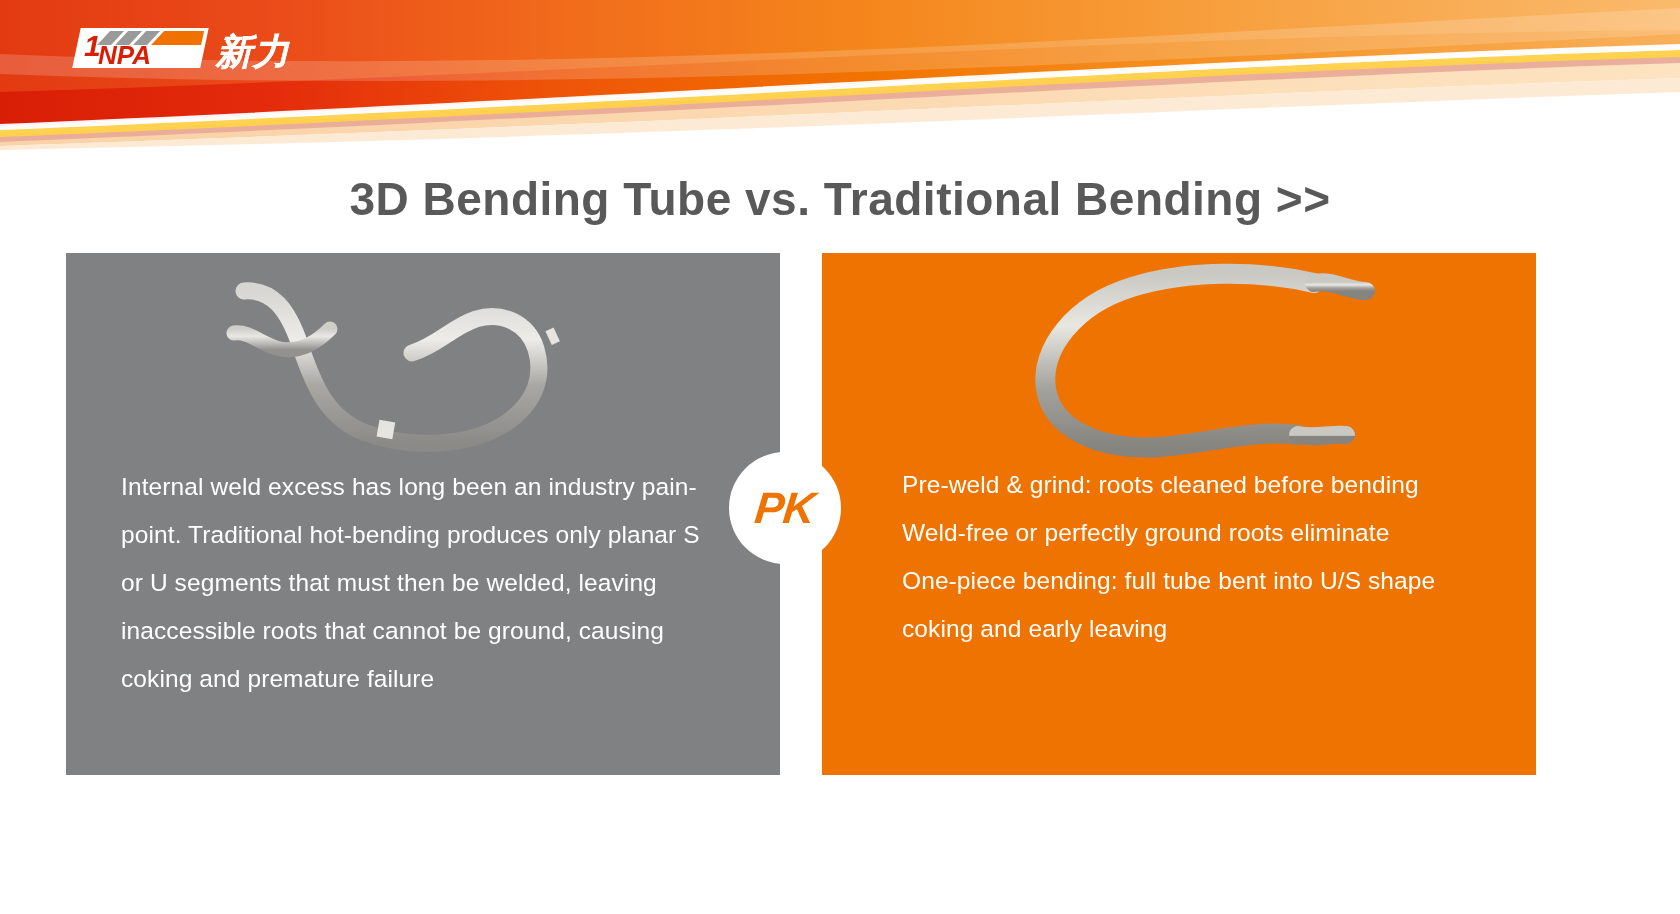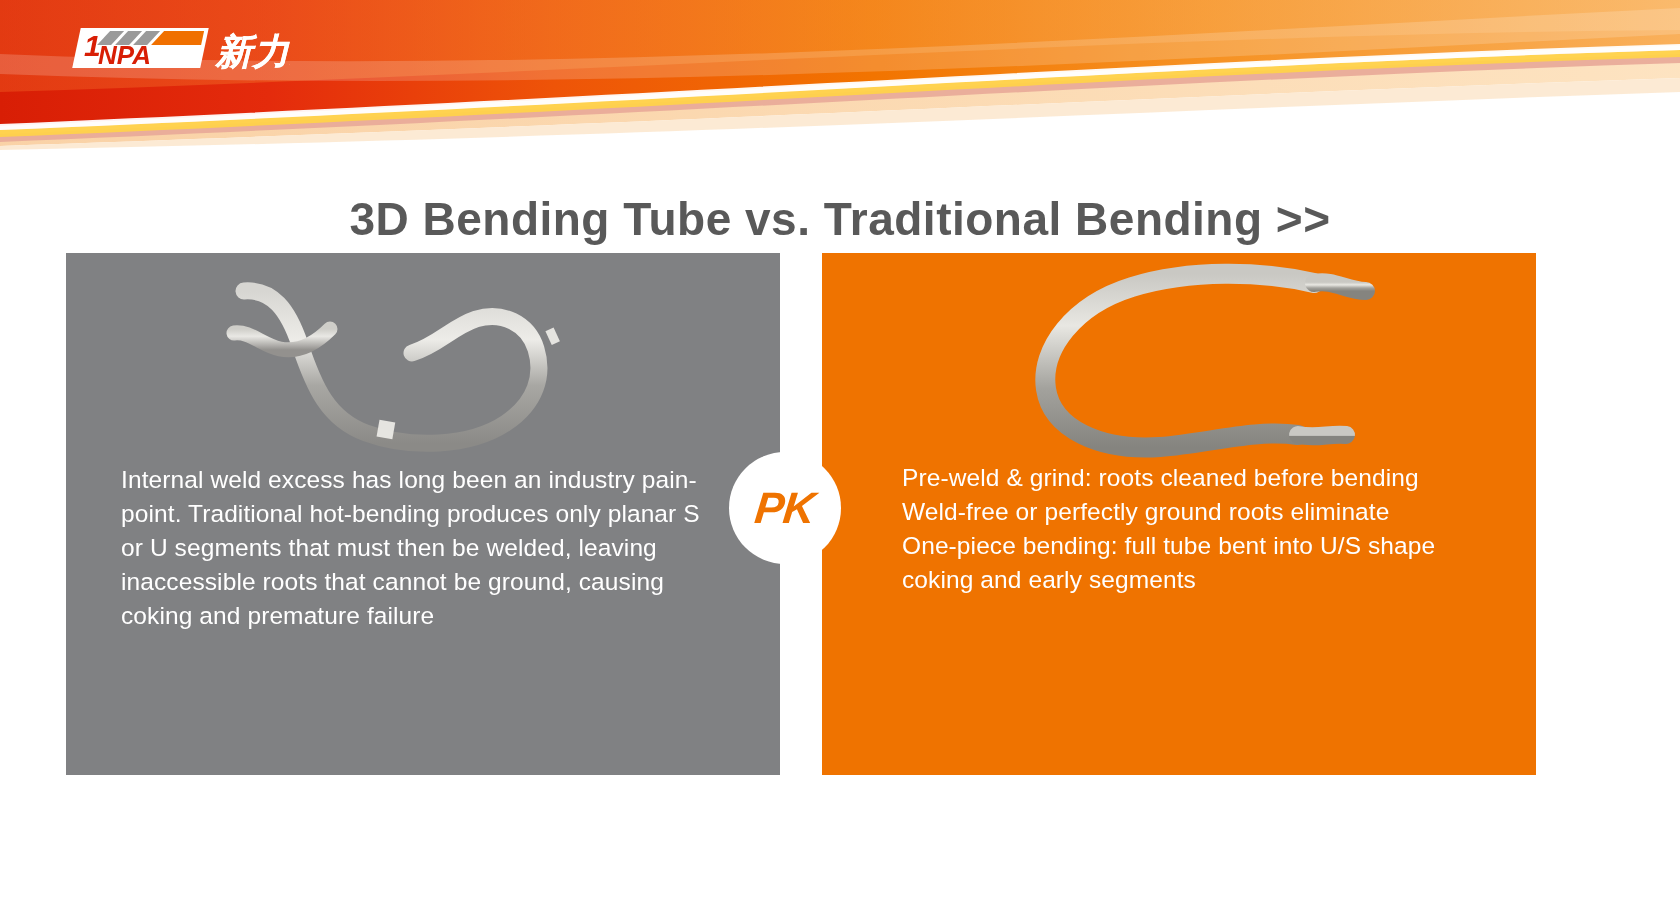--- a/index.html
+++ b/index.html
@@ -13,33 +13,33 @@
   #header svg { display:block; width:1680px; height:150px; }
 
   
   #logo { position:absolute; left:68px; top:22px; height:52px; display:flex; align-items:center; }
   #logo svg { display:block; }
 
   
   #title {
     position:absolute; left:0; top:172px; width:1680px;
     text-align:center; font-size:46px; font-weight:600;
-    color:#595959; letter-spacing:0.5px; white-space:nowrap;margin-top:20px;
+    color:#595959; letter-spacing:0.5px; white-space:nowrap;
   }
 
   
   .panel { position:absolute; top:253px; height:522px; overflow:hidden; }
   #panel-left  { left:66px;  width:714px; background:#808183; }
   #panel-right { left:822px; width:714px; background:#EF7300; }
 
   .tube-wrap { position:absolute; left:0; top:0; width:100%; }
   .tube-wrap svg { display:block; }
 
   .body-text {
-    position:absolute; color:#ffffff; font-size:24.5px; line-height:34px;
+    position:absolute; color:#ffffff; font-size:24.5px; line-height:48px;
     font-weight:400; letter-spacing:0.1px;
   }
   #text-left  { left:55px; top:210px; width:598px; text-align:justify; }
   #text-left p:last-child { text-align:left; }
   #text-right { left:80px; top:208px; width:620px; text-align:left; }
 
   
   #pk-badge {
     position:absolute; left:729px; top:452px; width:112px; height:112px;
     border-radius:50%; background:#ffffff;
@@ -174,21 +174,21 @@
         <path d="M492,30 C512,26 524,38 544,38" fill="none" stroke="url(#tubeGradR)" stroke-width="18" stroke-linecap="round"></path>
 
         <path d="M476,182 C496,186 508,180 524,182" fill="none" stroke="url(#tubeGradR)" stroke-width="18" stroke-linecap="round"></path>
       </svg>
     </div>
 
     <div class="body-text" id="text-right">
       <div>Pre-weld &amp; grind: roots cleaned before bending</div>
       <div>Weld-free or perfectly ground roots eliminate</div>
       <div>One-piece bending: full tube bent into U/S shape</div>
-      <div>coking and early segments</div>
+      <div>coking and early leaving</div>
     </div>
   </div>
 
   <div id="pk-badge">
     <span>PK</span>
   </div>
 
 </div>
 
 </body></html>

